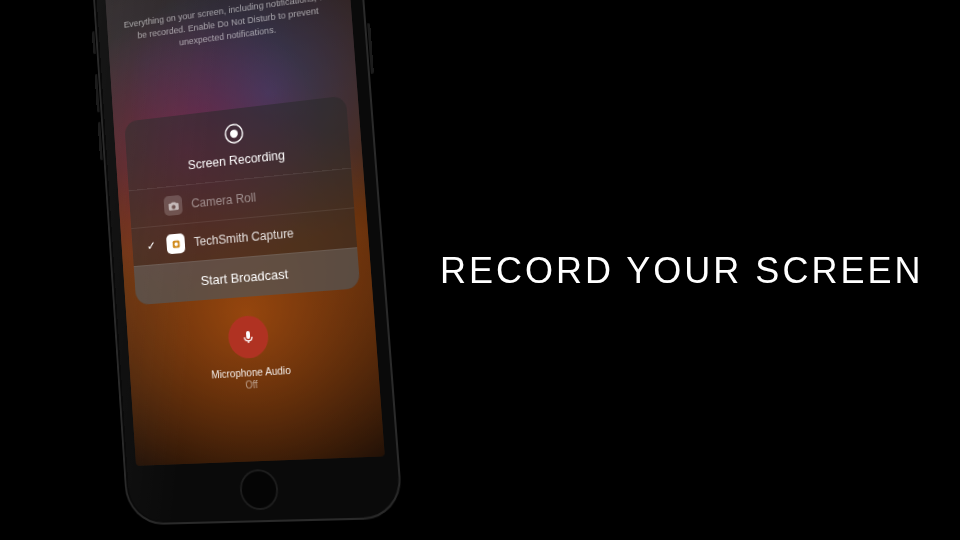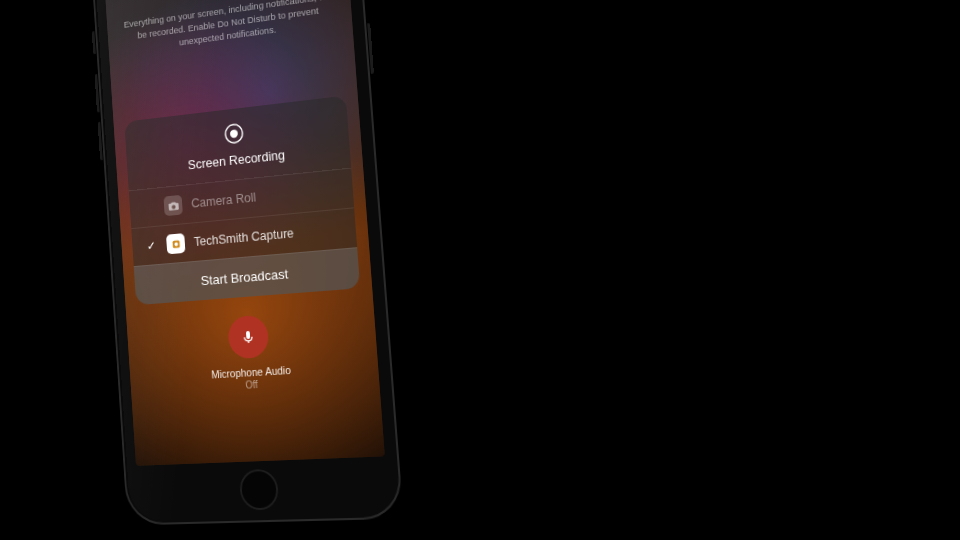--- a/index.html
+++ b/index.html
@@ -118,20 +118,21 @@
     position:absolute; bottom:12px; left:50%; transform:translateX(-50%);
     width:40px; height:40px; border-radius:50%;
     background:#050505; box-shadow: inset 0 0 0 2px #1e1e1e;
   }
 </style>
 </head>
 <body>
 
 <div class="stage">
 
+  <div class="headline">RECORD YOUR SCREEN</div>
 
   <div class="phone-wrap">
     <div class="phone">
       <div class="side-btn sb1"></div>
       <div class="side-btn sb2"></div>
       <div class="side-btn sb3"></div>
       <div class="side-btn sb4"></div>
       <div class="phone-body"></div>
 
       <div class="screen">

